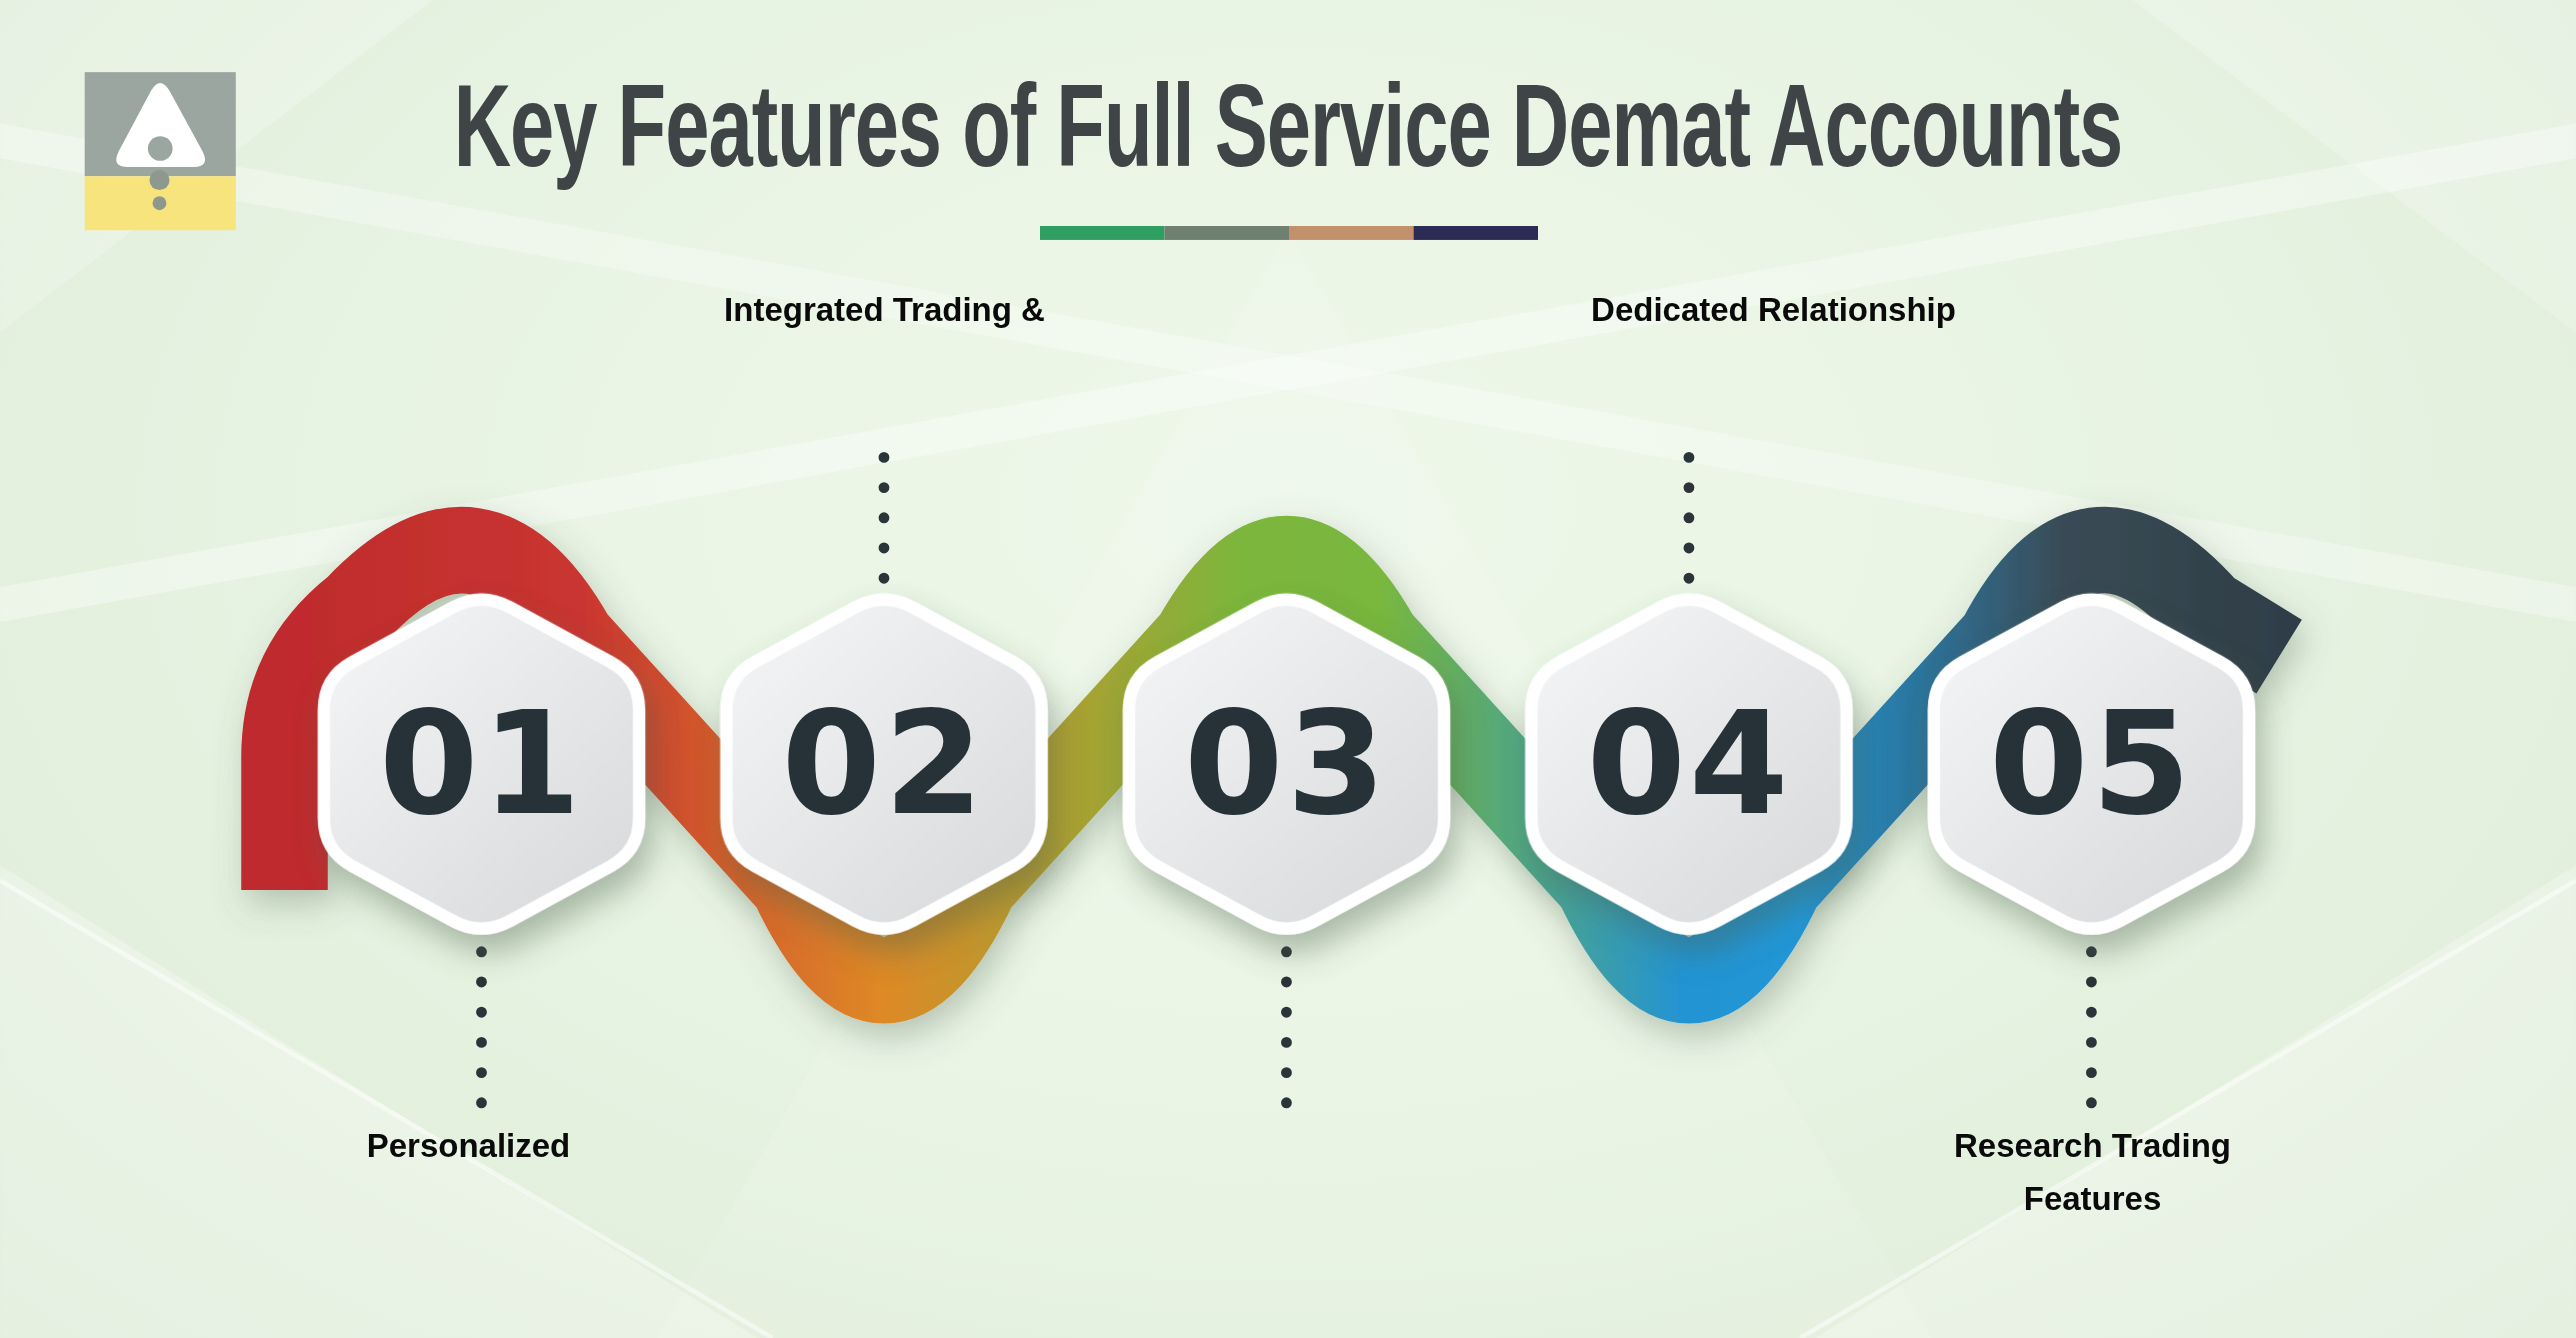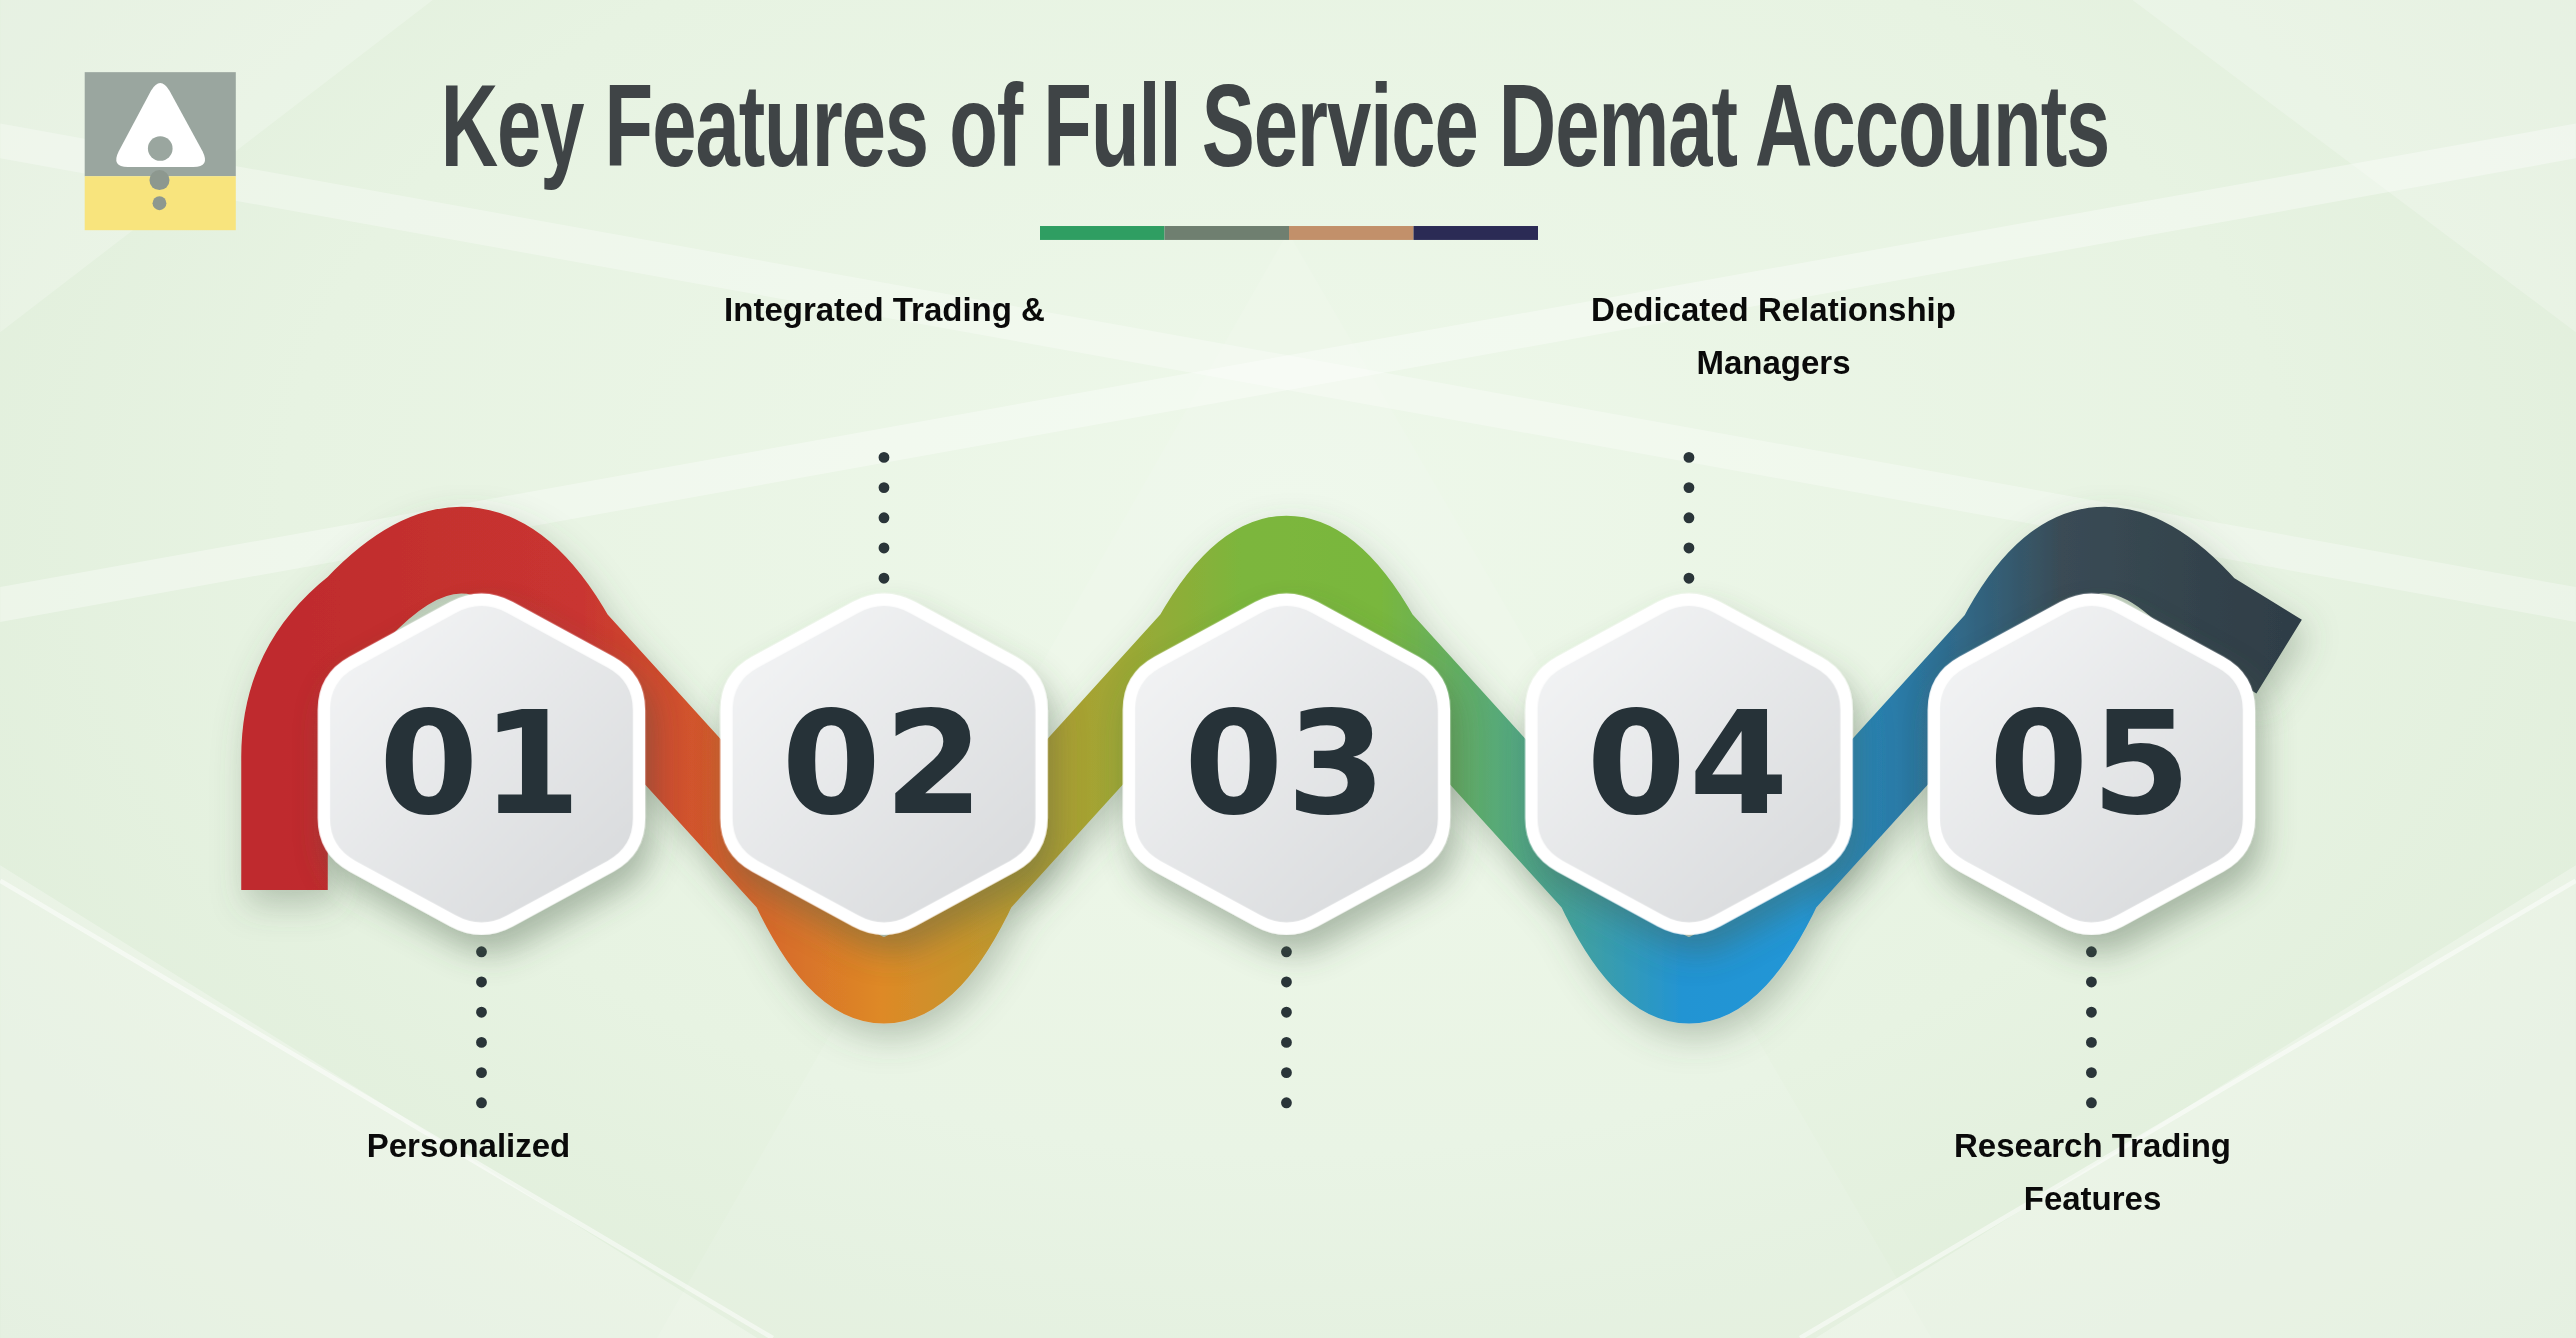--- a/index.html
+++ b/index.html
@@ -2,21 +2,21 @@
 <html style="font-size:12.4px"><head>
 <meta charset="utf-8">
 <style>
   html,body{margin:0;padding:0;background:#cfe0ca;}
   #canvas{
     position:relative;width:2576px;height:1338px;overflow:hidden;
     background:radial-gradient(ellipse at 50% 38%, #eef8ea 0%, #e7f3e2 55%, #dcebd6 100%);
     font-family:"Liberation Sans", sans-serif;
   }
   #bg-svg,#main-svg{position:absolute;left:0;top:0;}
-  .title-wrap{position:absolute;top:60px;left:0;right:1px;text-align:left;padding-left:48px;}
+  .title-wrap{position:absolute;top:60px;left:0;right:1px;text-align:center;}
   .title-text{
     display:inline-block;transform:scaleX(0.68);transform-origin:center;
     font-family:"Liberation Sans", sans-serif;font-weight:bold;
     font-size:117px;line-height:131px;color:#3f4446;letter-spacing:-1.5px;white-space:nowrap;
   }
   .divider{position:absolute;left:1040px;top:226px;}
   .caption{
     position:absolute;width:773px;margin-left:-386px;text-align:center;
     font-weight:bold;font-size:33px;line-height:1.6;color:#0a0a0a;
     font-family:"Liberation Sans", sans-serif;
@@ -132,21 +132,20 @@
   </svg>
 
   <div class="caption cap-below cap-1">
     <span>Personalized</span>
   </div>
   <div class="caption cap-above cap-2">
     <span>Integrated Trading &amp;</span>
   </div>
   <div class="caption cap-above cap-4">
     <span>Dedicated Relationship</span>
-    <span>Managers</span>
   </div>
   <div class="caption cap-below cap-5">
     <span>Research Trading</span>
     <span>Features</span>
   </div>
 
 </div>
 
 
 </body></html>

